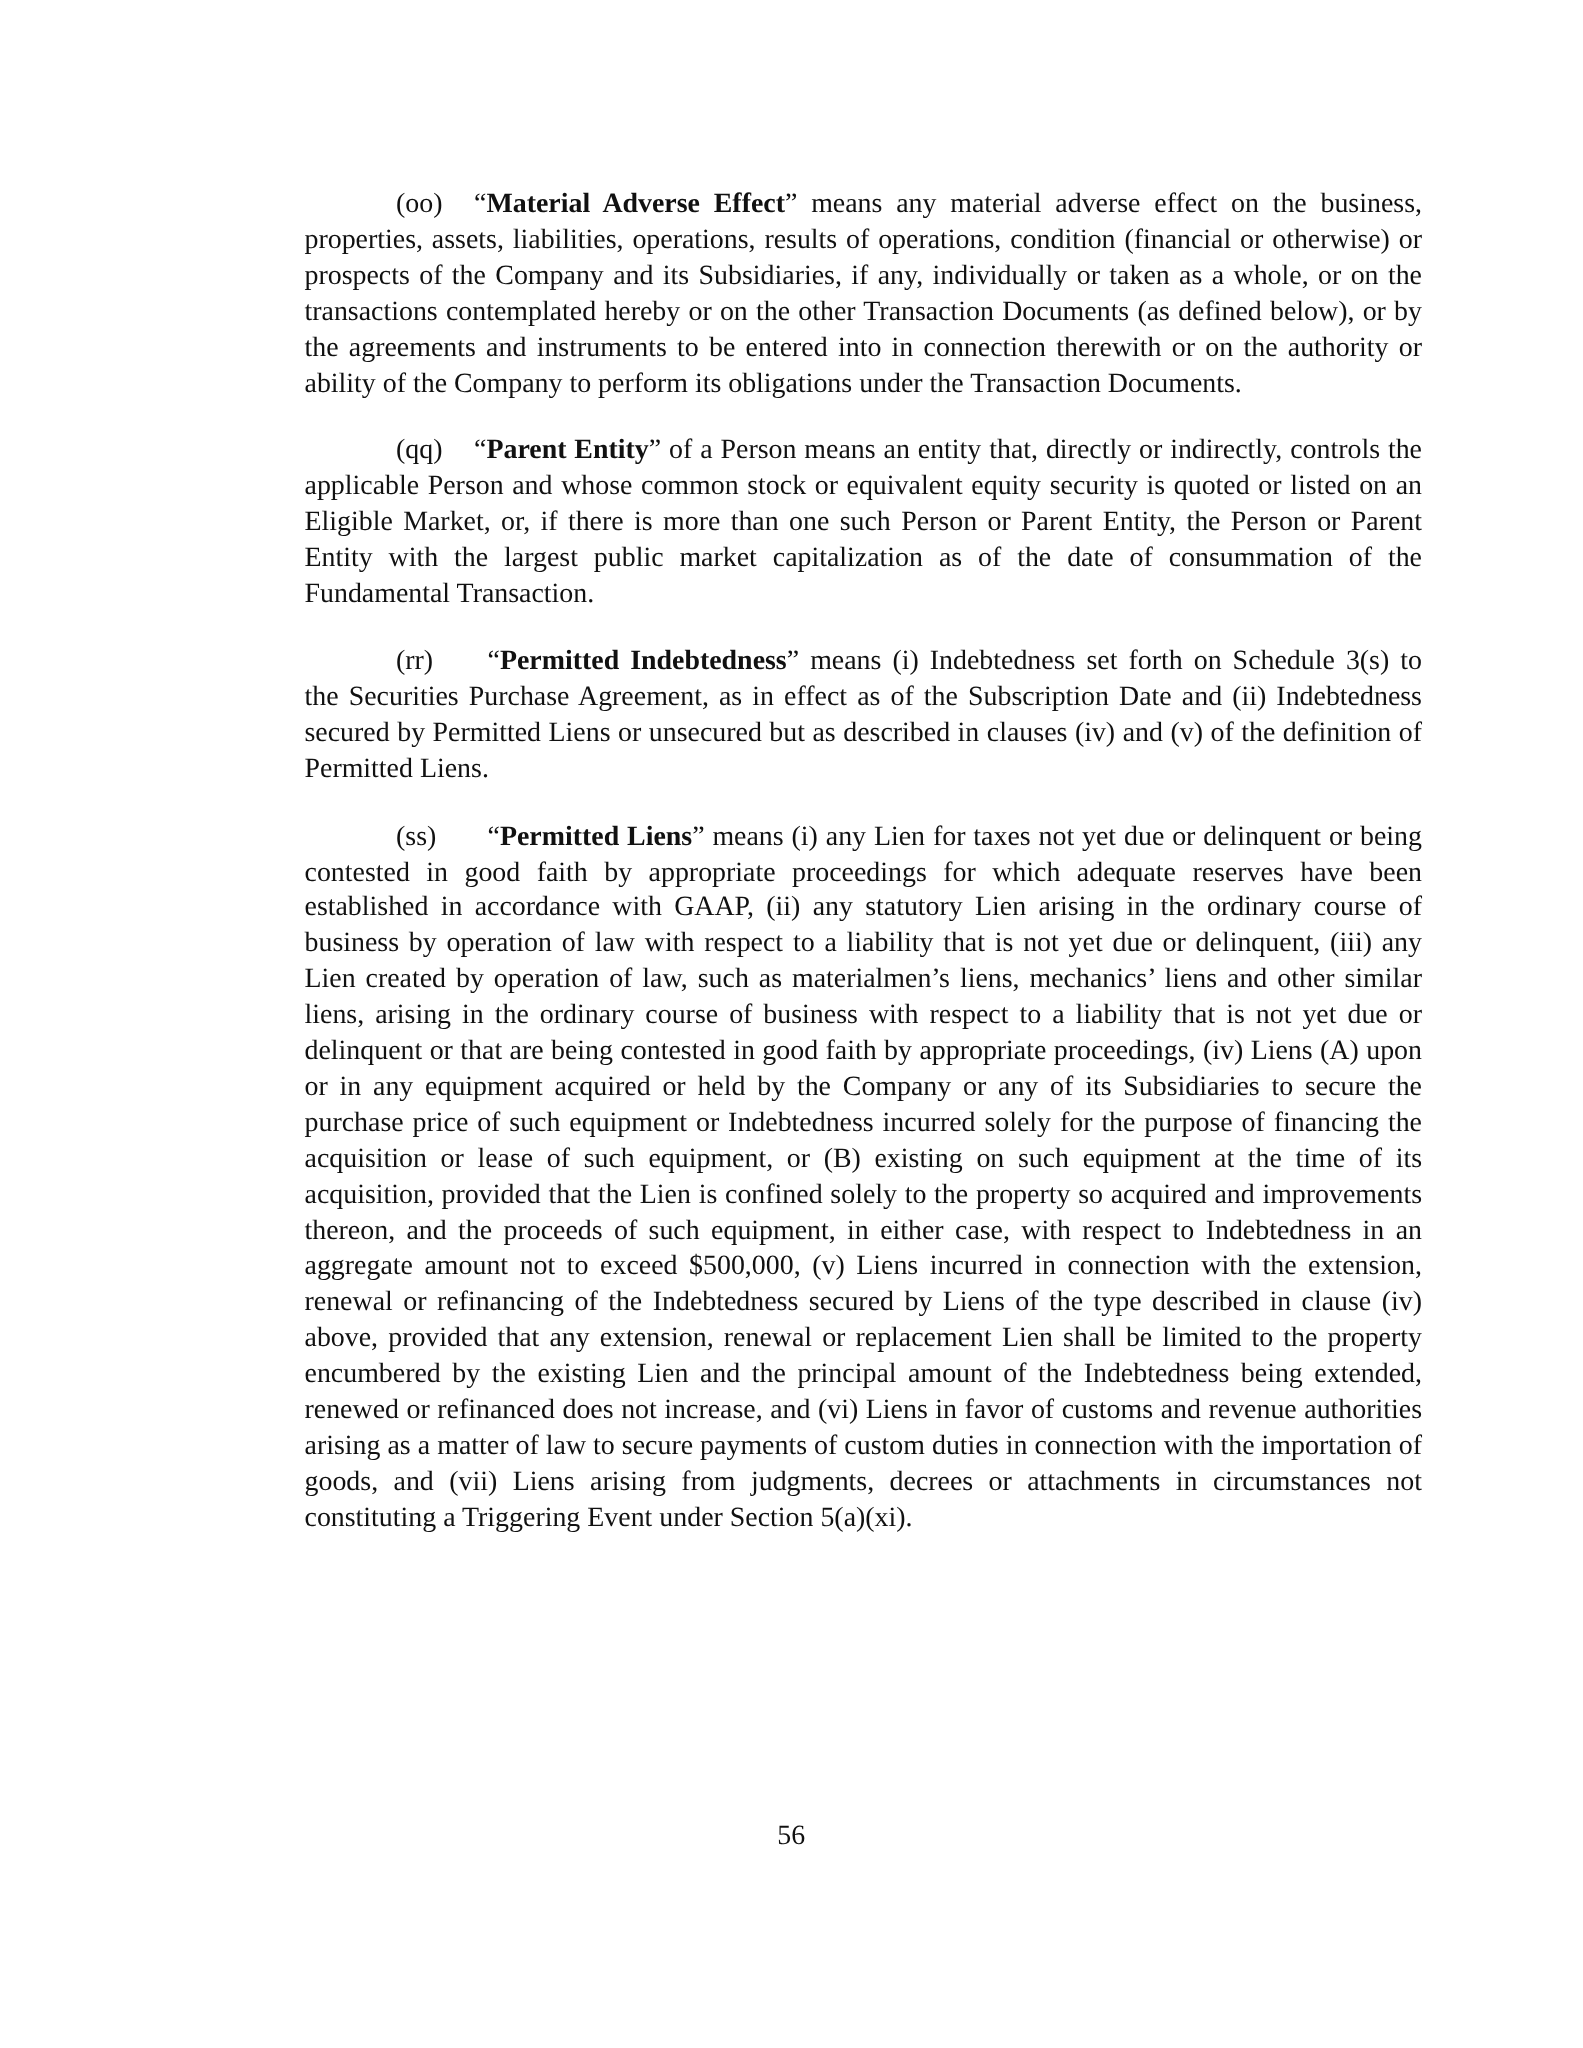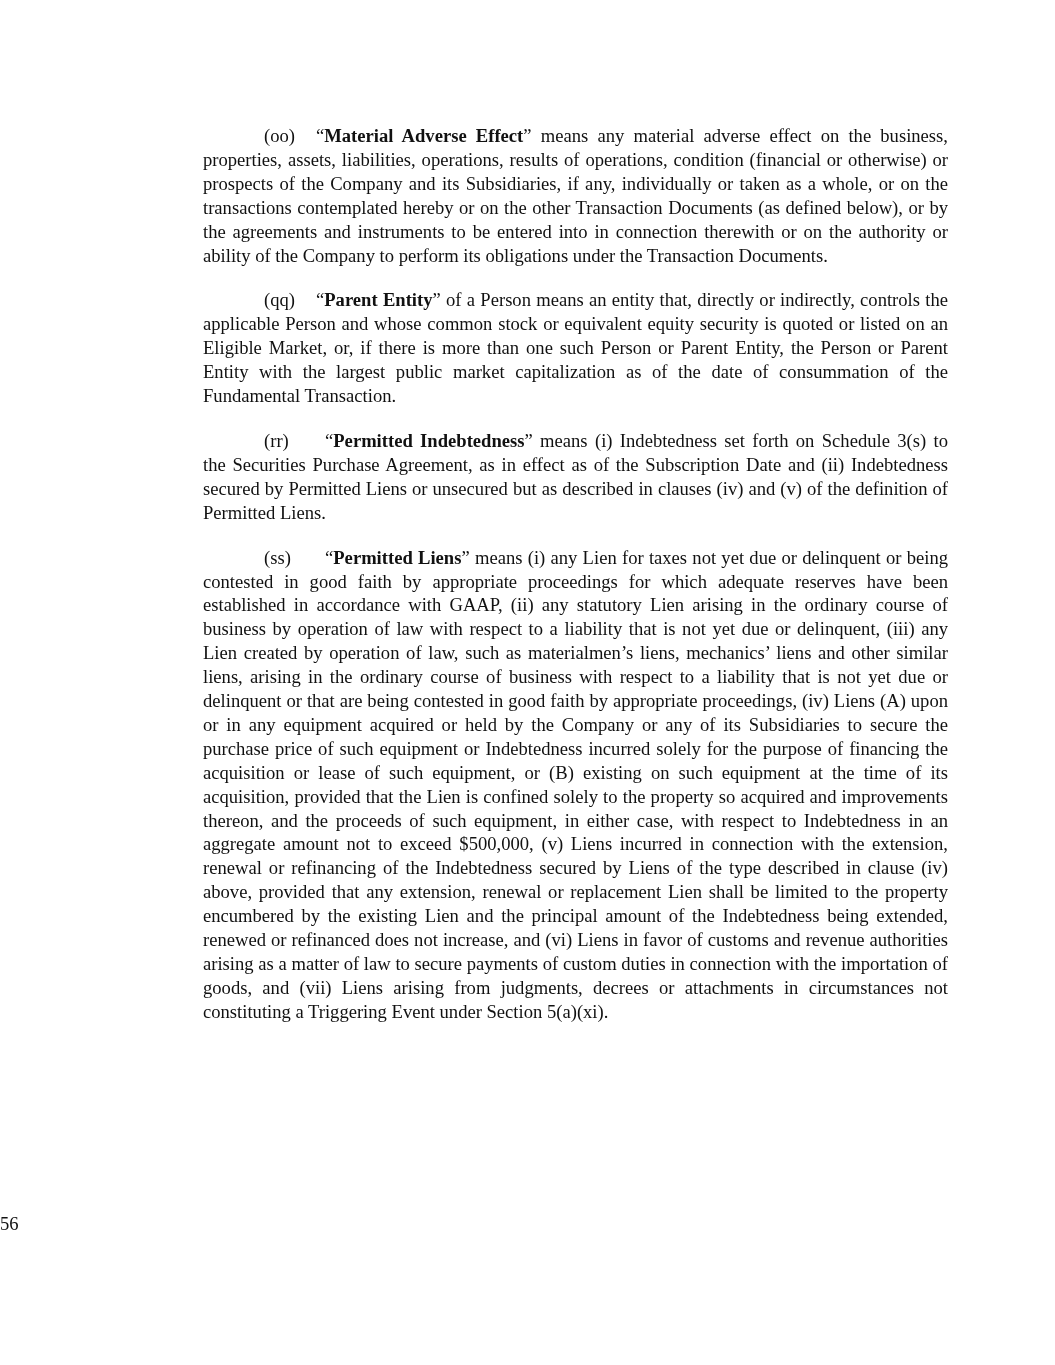--- a/index.html
+++ b/index.html
@@ -39,21 +39,21 @@
       width: 61px;
     }
     .para .term {
       font-weight: bold;
     }
     .page-number {
       position: absolute;
       left: 0;
       width: 1055px;
       top: 1212px;
-      text-align: left;
+      text-align: center;
       font-size: 18.6px;
       line-height: 24px;
     }
   </style>
 </head>
 <body>
 
 <div class="page">
 
   <p class="para"><span class="label">(oo)</span><span>“</span><span class="term">Material Adverse Effect</span><span>”</span><span> means any material adverse effect on the business, properties, assets, liabilities, operations, results of operations, condition (financial or otherwise) or prospects of the Company and its Subsidiaries, if any, individually or taken as a whole, or on the transactions contemplated hereby or on the other Transaction Documents (as defined below), or by the agreements and instruments to be entered into in connection therewith or on the authority or ability of the Company to perform its obligations under the Transaction Documents.</span></p>

